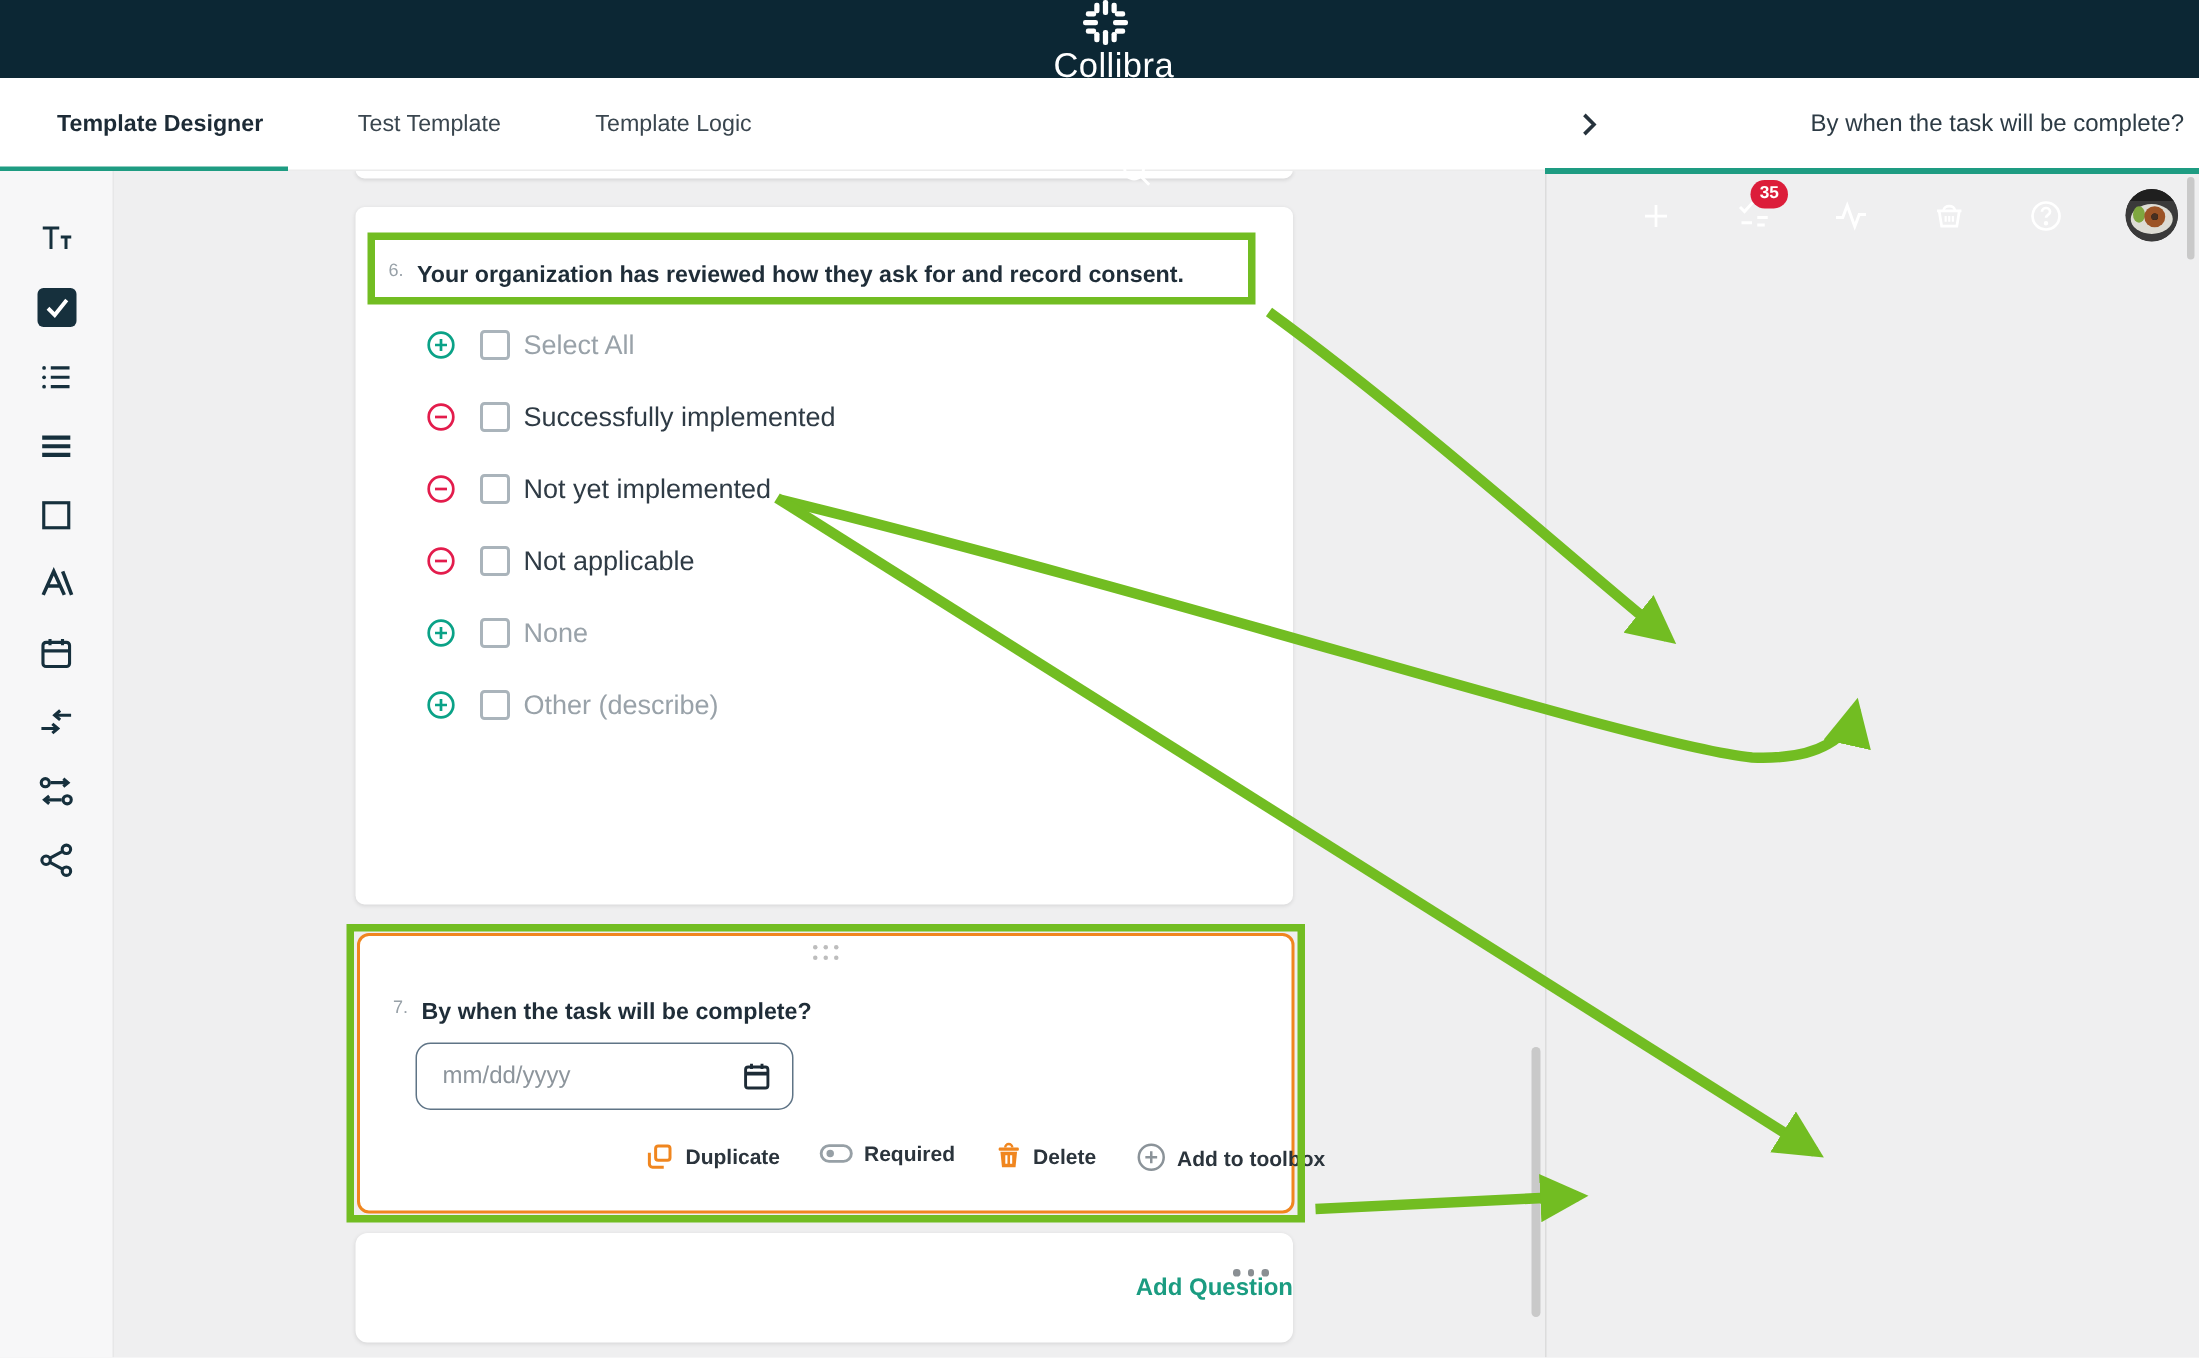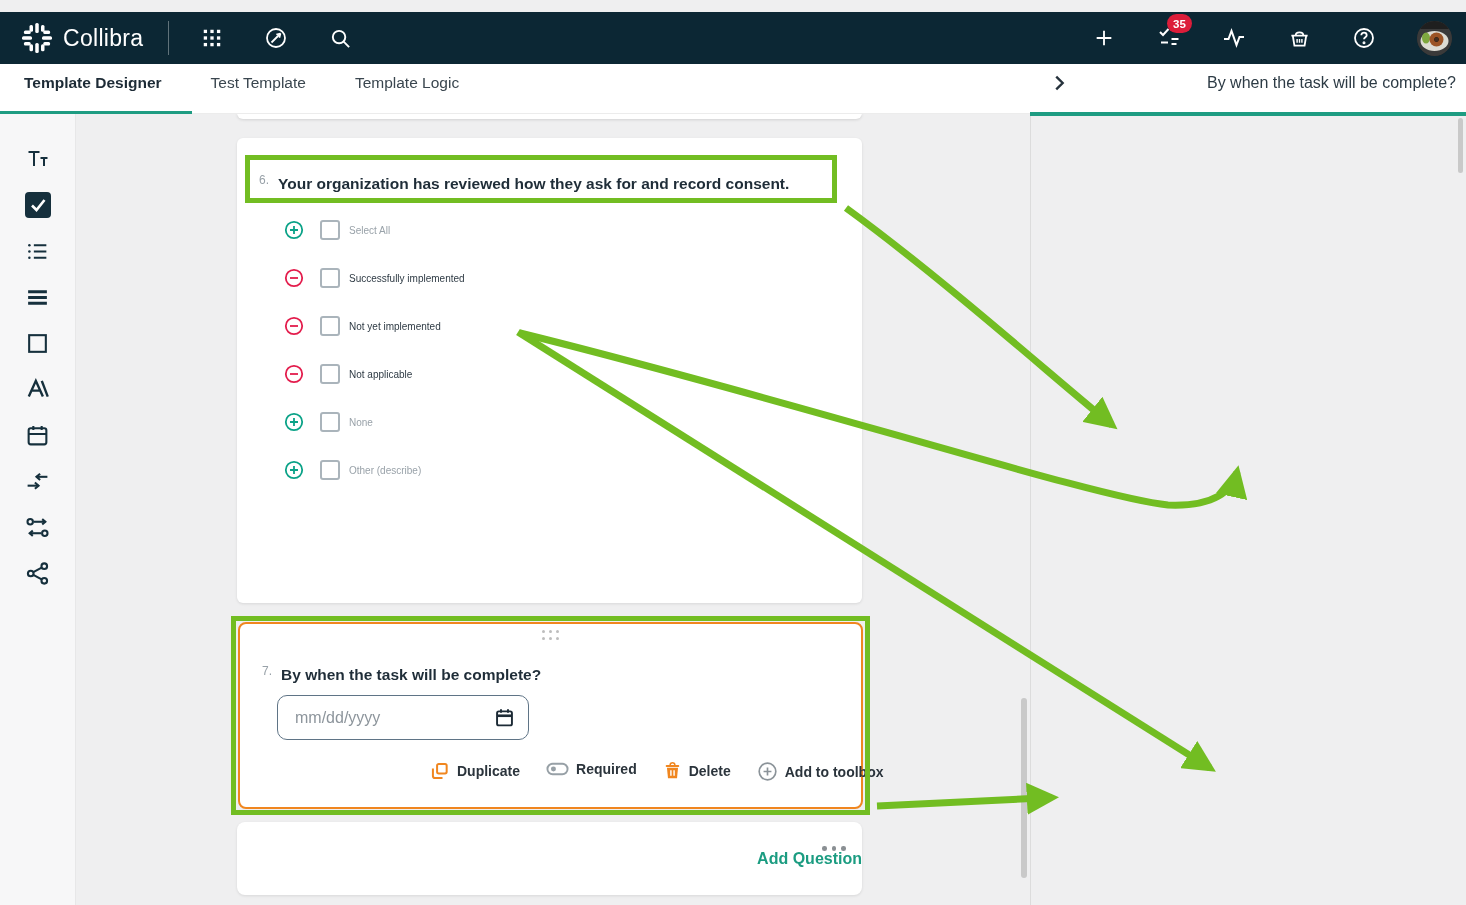--- a/index.html
+++ b/index.html
@@ -1,33 +1,33 @@
 <!DOCTYPE html>
 <html><head>
 <meta charset="utf-8">
 <style>
   * { margin:0; padding:0; box-sizing:border-box; }
   html,body { width:1466px; height:905px; font-family:"Liberation Sans", sans-serif; }
   #app { position:relative; width:1466px; height:905px; background:#efeff0; overflow:hidden; }
   .abs { position:absolute; }
 
   
-  .navbar { left:0; top:12px; width:1466px; height:52px; background:#0c2734; display:flex; align-items:center; padding:0 14px 0 22px; z-index:10; }
+  .navbar { left:0; top:0; width:1466px; height:52px; background:#0c2734; display:flex; align-items:center; padding:0 14px 0 22px; z-index:10;flex-direction:column; }
   .brand { color:#fff; font-size:23px; font-weight:500; letter-spacing:.3px; margin-left:11px; }
   .nav-divider { width:1px; height:34px; background:rgba(255,255,255,.35); margin-left:25px; }
   .nav-ic { width:24px; height:24px; color:#fff; display:inline-flex; align-items:center; justify-content:center; cursor:pointer; }
   .nav-left-ic { margin-left:40px; }
   .nav-right { margin-left:auto; display:flex; align-items:center; gap:41px; }
   .badge-wrap { position:relative; }
   .badge { position:absolute; top:-12px; left:10px; min-width:25px; height:19px; background:#dc1d3a; border-radius:10px; color:#fff; font-size:11.5px; font-weight:700; display:flex; align-items:center; justify-content:center; padding:0 5px; }
   .avatar { width:35px; height:35px; border-radius:50%; overflow:hidden; cursor:pointer; background:#2f2f2f; }
 
   
   .tabbar { left:0; top:52px; width:1030px; height:62px; background:#fff; display:flex; align-items:center; padding-left:24px; gap:49px; border-bottom:1px solid #ececec; z-index:5; }
-  .tab { font-size:15.5px; color:#3a464f; cursor:pointer; }
+  .tab { font-size:15.5px; color:#3a464f; cursor:pointer;margin-left:14px; }
   .tab.active { color:#1d2b36; font-weight:700; }
   .tab-underline { left:0; top:111px; width:192px; height:3px; background:#1e9c82; z-index:6; }
   .tool-ic { color:#6f767c; cursor:pointer; }
   .tool-ic.disabled { color:#c7cbce; cursor:default; }
   .tb-divider { left:951px; top:69px; width:1px; height:32px; background:#dadada; }
 
   
   .sidebar { left:0; top:114px; width:76px; height:791px; background:#f7f7f8; border-right:1px solid #e7e7e8; display:flex; flex-direction:column; align-items:center; padding-top:32px; gap:20px; z-index:4; }
   .side-ic { width:26px; height:26px; color:#16303d; display:flex; align-items:center; justify-content:center; cursor:pointer; }
   .side-ic.tile { background:#16303d; border-radius:4px; }
@@ -36,21 +36,21 @@
   .card { background:#fff; border-radius:6px; box-shadow:0 1px 3px rgba(0,0,0,.10); }
   .card-peek { left:237px; top:113px; width:625px; height:6px; background:#fff; border-radius:0 0 6px 6px; box-shadow:0 1px 3px rgba(0,0,0,.12); }
   .q6-card { left:237px; top:138px; width:625px; height:465px; }
   .q6-titlebox { left:245px; top:155px; width:592px; height:48px; border:5px solid #72bd22; display:flex; align-items:center; padding-left:9px; background:#fff; z-index:3; }
   .qnum { font-size:12px; color:#98a1a8; margin-right:9px; margin-top:2px; }
   .qtitle { font-size:15.5px; font-weight:700; color:#1f2d38;margin-top:10px; }
   .opt-rows { left:284px; top:206px; width:560px; }
   .opt-row { height:48px; display:flex; align-items:center; }
   .opt-cb { width:20px; height:20px; border:2px solid #aab4bb; border-radius:3px; background:#fff; margin:0 9px 0 16px; cursor:pointer; }
   .opt-ic { width:20px; height:20px; cursor:pointer; }
-  .opt-label { font-size:10px; color:#2f3b45; }
+  .opt-label { font-size:18px; color:#2f3b45; }
   .opt-label.muted { color:#99a2a9; }
 
   .q7-annot { left:231px; top:616px; width:639px; height:199px; border:5px solid #72bd22; z-index:30; pointer-events:none; }
   .q7-card { left:238px; top:622px; width:625px; height:187px; background:#fff; border:2px solid #f0861f; border-radius:8px; }
   .drag-dots { left:542px; top:630px; width:18px; height:11px; display:grid; grid-template-columns:repeat(3,3px); grid-template-rows:repeat(2,3px); gap:4px 4px; cursor:grab; }
   .drag-dots i { background:#bdbdbd; border-radius:50%; }
   .q7-titlerow { left:262px; top:656px; display:flex; align-items:center; }
   .date-input { left:277px; top:695px; width:252px; height:45px; border:1.5px solid #5f7486; border-radius:10px; background:#fff; font-size:16px; color:#4c1d95; padding:0 40px 0 17px; outline:none; font-family:"Liberation Sans", sans-serif; }
   .date-input::placeholder { color:#8d959c; }
   .cal-ic { left:494px; top:707px; width:21px; height:21px; color:#1d2b36; pointer-events:none; }

